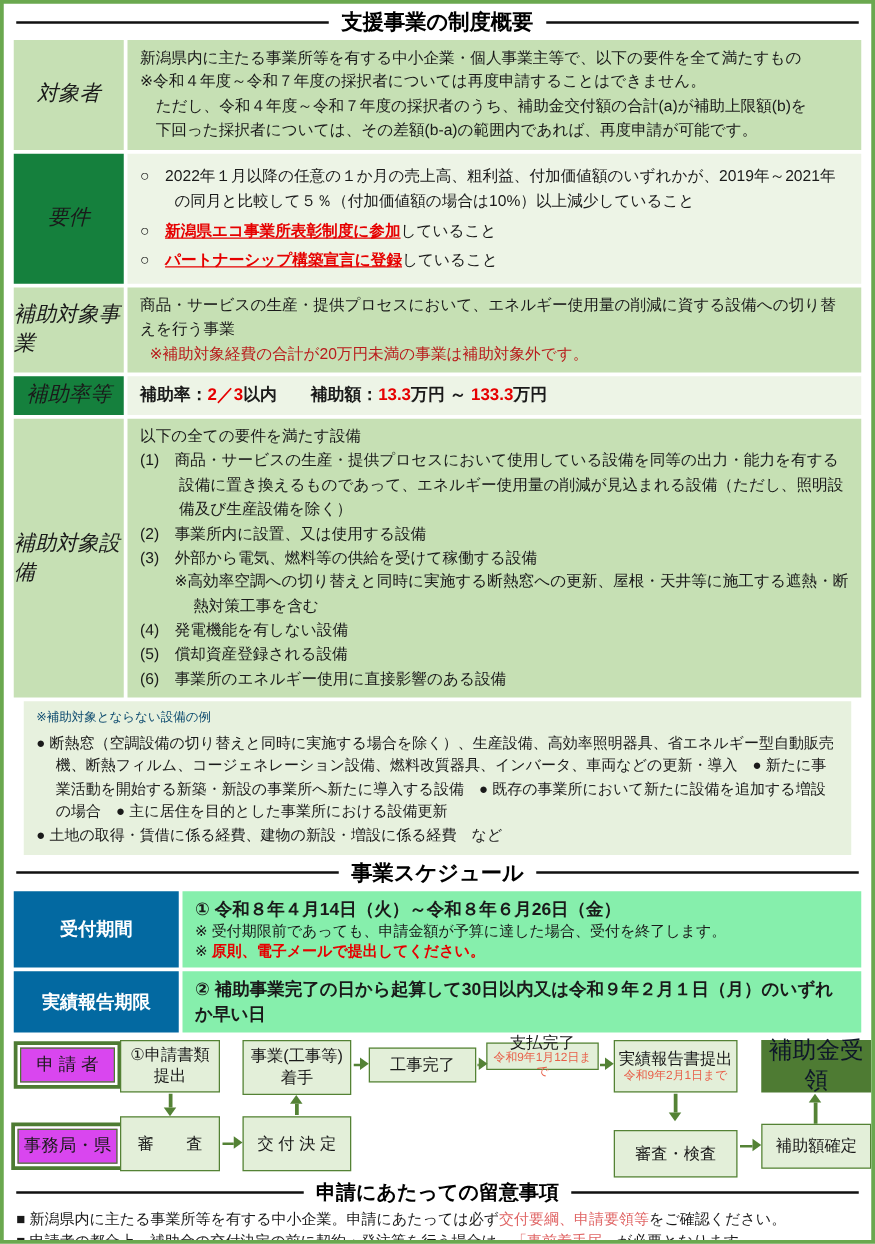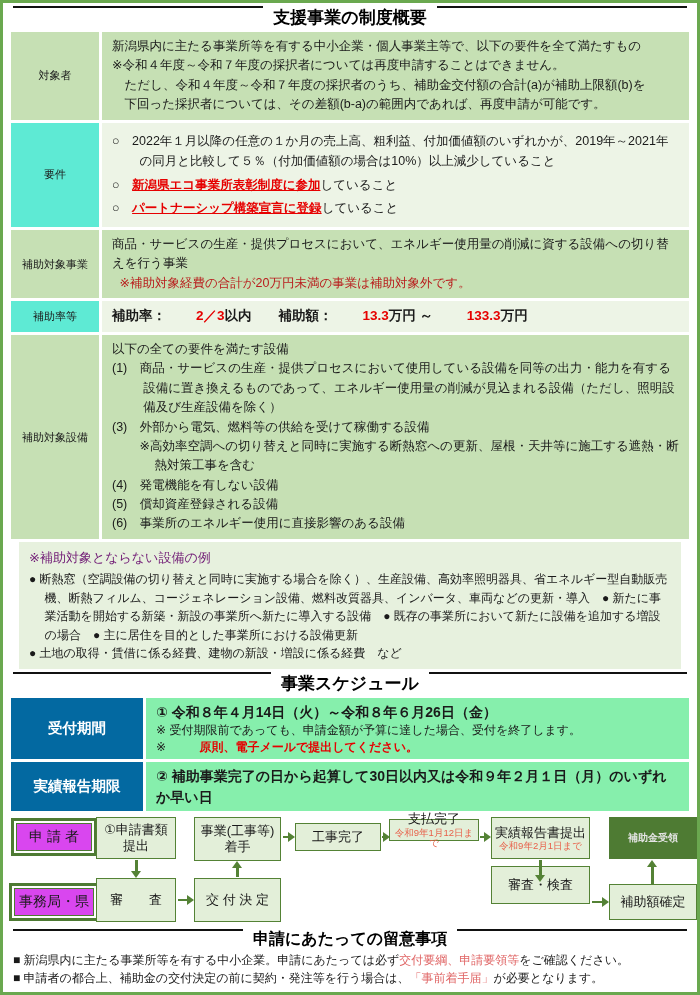--- a/index.html
+++ b/index.html
@@ -3,59 +3,59 @@
 <meta charset="utf-8">
 <style>
   html,body{margin:0;padding:0;}
   body{
     width:700px;height:995px;box-sizing:border-box;
     background:#ffffff;border:3px solid #6aa84f;overflow:hidden;
     font-family:"Liberation Sans","DejaVu Sans",sans-serif;
     color:#1a1a1a;
   }
   
-  .sec-title{display:flex;align-items:flex-start;gap:10px;margin:3px 10px 3px;}
+  .sec-title{display:flex;align-items:center;gap:10px;margin:3px 10px 3px;}
   .sec-title .rule{flex:1;border-top:2px solid #111;height:0;}
   .sec-title .t{font-weight:bold;font-size:17px;color:#000;white-space:nowrap;}
   
   .ov-table{margin:1px 8px 0;}
   .ov-row{display:flex;gap:3px;margin-bottom:3px;}
   .ov-label{flex:0 0 88px;display:flex;align-items:center;justify-content:center;
-    text-align:left;font-size:11px;line-height:1.35;}
+    text-align:left;font-size:17px;line-height:1.35;font-style:italic;}
   .ov-content{flex:1;padding:5px 10px;font-size:12.5px;line-height:1.55;}
   .row-g .ov-label,.row-g .ov-content{background:#c6e0b4;}
-  .row-l .ov-label{background:#5eead4;}
+  .row-l .ov-label{background:#15803d;}
   .row-l .ov-content{background:#edf4e6;}
   .hang{padding-left:1.3em;text-indent:-1.3em;}
   .hang2{padding-left:2.5em;text-indent:-2.5em;}
   .req-item{padding-left:2.2em;text-indent:-2.2em;margin:3px 0;line-height:1.65;}
   .link{color:#e60000;font-weight:bold;text-decoration:underline;cursor:pointer;}
-  .redbold{color:#e60000;font-weight:bold;margin-left:30px;}
+  .redbold{color:#e60000;font-weight:bold;}
   .softred{color:#e06666;}
   .dkgreen{color:#b91c1c;}
   .bold{font-weight:bold;}
   .eq-note{padding-left:2.2em;}
   .eq-note .hang{padding-left:1.2em;text-indent:-1.2em;}
   
   .excluded{margin:0 8px 2px;background:#e7f1de;padding:6px 10px;font-size:12px;line-height:1.55;}
-  .excluded .x-title{color:#701a75;font-size:13px;margin-bottom:2px;}
+  .excluded .x-title{color:#0c4a6e;font-size:10px;margin-bottom:2px;}
   
   .sch-row{display:flex;gap:3px;margin:0 8px 3px;}
   .sch-label{flex:0 0 132px;background:#0369a1;color:#ffffff;font-weight:bold;font-size:14.5px;
     display:flex;align-items:center;justify-content:center;}
   .sch-content{flex:1;background:#86efac;padding:4px 10px;font-size:12px;line-height:1.38;}
   .sch-content .big{font-size:14px;font-weight:bold;line-height:1.45;}
   
   .flow{position:relative;height:112px;margin:2px 8px 0;}
   .fbox{position:absolute;background:#e3efd9;border:1.5px solid #548235;box-sizing:border-box;
     display:flex;flex-direction:column;align-items:center;justify-content:center;
     font-size:13px;line-height:1.25;text-align:center;}
   .entity{background:#d946ef;border:1.5px solid #4e7b33;
     box-shadow:0 0 0 2px #ffffff,0 0 0 5px #4e7b33;font-size:14px;}
-  .fdark{background:#4e7b33;border:none;color:#e5e5e5;font-weight:bold;font-size:10px;}
+  .fdark{background:#4e7b33;border:none;color:#0f172a;font-weight:normal;font-size:19px;}
   .due{font-size:9.5px;color:#e8604a;line-height:1.1;}
   .arr{position:absolute;background:#548235;}
   .arr-h{height:2.5px;}
   .arr-h::after{content:"";position:absolute;right:-7px;top:-4.2px;
     border-left:7px solid #548235;border-top:5.5px solid transparent;border-bottom:5.5px solid transparent;}
   .arr-v{width:2.5px;}
   .arr-down::after{content:"";position:absolute;bottom:-7px;left:-4.2px;
     border-top:7px solid #548235;border-left:5.5px solid transparent;border-right:5.5px solid transparent;}
   .arr-up::after{content:"";position:absolute;top:-7px;left:-4.2px;
     border-bottom:7px solid #548235;border-left:5.5px solid transparent;border-right:5.5px solid transparent;}
@@ -106,20 +106,21 @@
     <div class="ov-content bold" style="font-size:13.5px;">
       <span>補助率：</span><span class="redbold">2／3</span><span>以内</span>　　<span>補助額：</span><span class="redbold">13.3</span><span>万円 ～ </span><span class="redbold">133.3</span><span>万円</span>
     </div>
   </div>
 
   <div class="ov-row row-g">
     <div class="ov-label">補助対象設備</div>
     <div class="ov-content">
       <div>以下の全ての要件を満たす設備</div>
       <div class="hang2">(1)　商品・サービスの生産・提供プロセスにおいて使用している設備を同等の出力・能力を有する設備に置き換えるものであって、エネルギー使用量の削減が見込まれる設備（ただし、照明設備及び生産設備を除く）</div>
+      <div class="hang2">(2)　事業所内に設置、又は使用する設備</div>
       <div class="hang2">(3)　外部から電気、燃料等の供給を受けて稼働する設備</div>
       <div class="eq-note">
         <div class="hang">※高効率空調への切り替えと同時に実施する断熱窓への更新、屋根・天井等に施工する遮熱・断熱対策工事を含む</div>
       </div>
       <div class="hang2">(4)　発電機能を有しない設備</div>
       <div class="hang2">(5)　償却資産登録される設備</div>
       <div class="hang2">(6)　事業所のエネルギー使用に直接影響のある設備</div>
     </div>
   </div>
 
@@ -170,21 +171,21 @@
     <div class="due">令和9年1月12日まで</div>
   </div>
   <div class="fbox" style="left:480px;top:3px;width:99px;height:42px;">
     <div>実績報告書提出</div>
     <div class="due">令和9年2月1日まで</div>
   </div>
   <div class="fbox fdark" style="left:598px;top:3px;width:88px;height:42px;">補助金受領</div>
 
   <div class="fbox" style="left:85px;top:64px;width:80px;height:44px;">審　　査</div>
   <div class="fbox" style="left:183px;top:64px;width:87px;height:44px;">交 付 決 定</div>
-  <div class="fbox" style="left:480px;top:52px;width:99px;height:38px;">審査・検査</div>
+  <div class="fbox" style="left:480px;top:75px;width:99px;height:38px;">審査・検査</div>
   <div class="fbox" style="left:598px;top:70px;width:88px;height:36px;">補助額確定</div>
 
   <div class="arr arr-v arr-down" style="left:124px;top:46px;height:11px;"></div>
   <div class="arr arr-h" style="left:167px;top:85px;width:9px;"></div>
   <div class="arr arr-v arr-up" style="left:225px;top:54px;height:9px;"></div>
   <div class="arr arr-h" style="left:272px;top:22px;width:5px;"></div>
   <div class="arr arr-h" style="left:371px;top:22px;width:1px;"></div>
   <div class="arr arr-h" style="left:469px;top:22px;width:4px;"></div>
   <div class="arr arr-v arr-down" style="left:528px;top:46px;height:15px;"></div>
   <div class="arr arr-h" style="left:581px;top:87px;width:10px;"></div>

